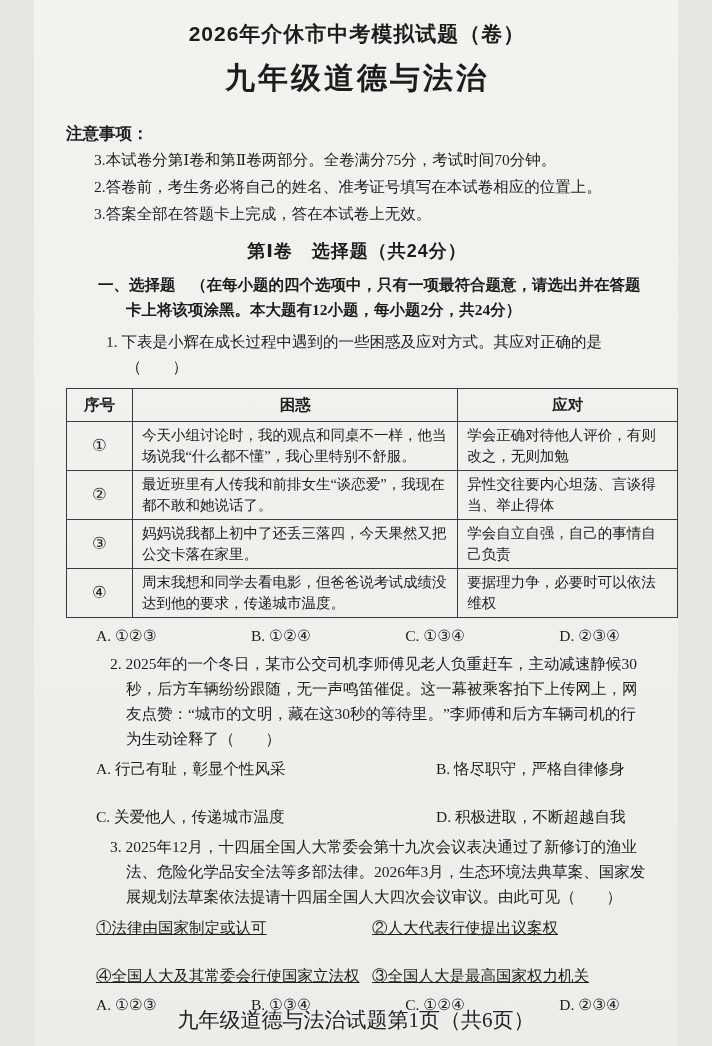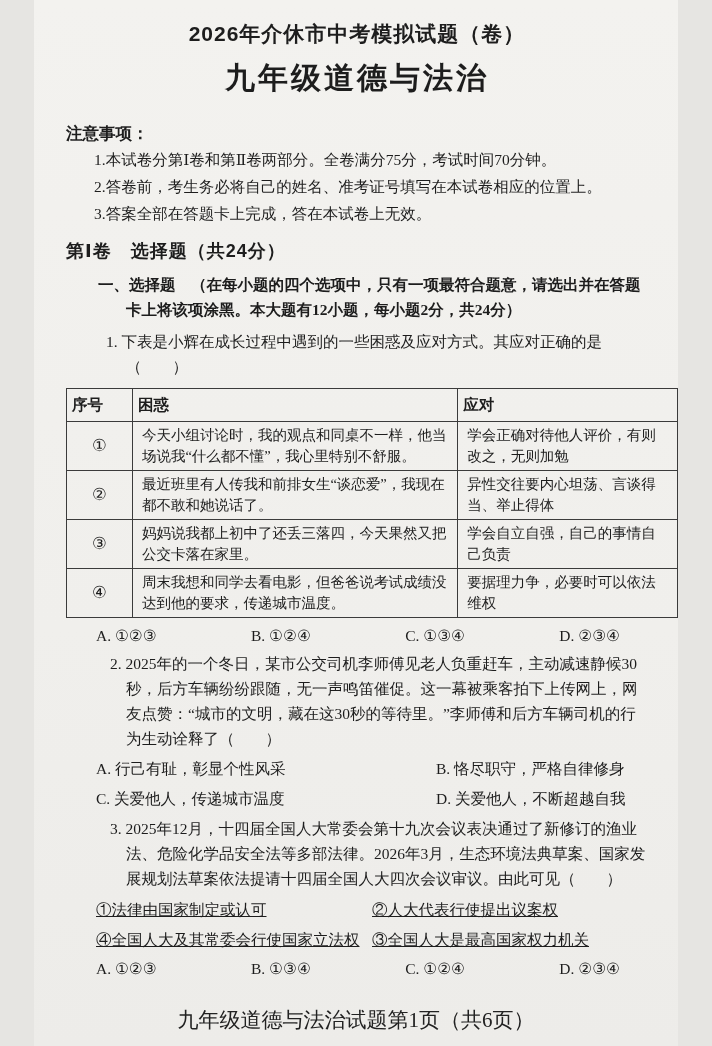--- a/index.html
+++ b/index.html
@@ -19,66 +19,66 @@
     font-size:21px; font-weight:bold; letter-spacing:1px; margin-top:6px;
   }
   .title2 {
     text-align:center; font-family:"Liberation Sans","DejaVu Sans",sans-serif;
     font-size:30px; font-weight:bold; letter-spacing:3px; margin-top:10px;
   }
   .notice { margin-top:24px; }
   .notice-heading { font-weight:bold; font-size:16.5px; font-family:"Liberation Sans","DejaVu Sans",sans-serif; }
   .notice-item { margin-left:28px; line-height:1.62; margin-top:2px; }
   .section-title {
-    font-weight:bold; font-size:18px; margin-top:13px;
+    text-align:center; font-weight:bold; font-size:18px; margin-top:13px;
     font-family:"Liberation Sans","DejaVu Sans",sans-serif; letter-spacing:1px;
   }
   .intro {
     font-weight:bold; line-height:1.6; margin-top:10px;
     padding-left:60px; text-indent:-28px; font-size:15.5px;
   }
   .q-stem { line-height:1.6; margin-top:7px; padding-left:60px; text-indent:-20px; }
   .q-stem.hang16 { text-indent:-16px; }
   table.q-table {
     border-collapse:collapse; margin:8px auto 4px; width:612px;
     font-size:14.5px; background:transparent;
   }
   table.q-table col.c1 { width:66px; }
   table.q-table col.c2 { width:326px; }
   table.q-table col.c3 { width:220px; }
   table.q-table th, table.q-table td {
     border:1.4px solid #3b3b3b; padding:3px 9px; line-height:1.45; vertical-align:middle;
   }
-  table.q-table th { font-weight:bold; text-align:left; font-size:15.5px; padding:5px; }
+  table.q-table th { font-weight:bold; text-align:center; font-size:15.5px; padding:5px; }
   td.num-cell { text-align:center; font-size:16.5px; }
   .options-spread {
     display:flex; justify-content:space-between;
     margin:9px 28px 0 30px; font-size:15.5px;
   }
   .opt-grid {
-    display:grid; margin:8px 0 0 30px; row-gap:9px; font-size:15.5px;
+    display:grid; margin:8px 0 0 30px; row-gap:27px; font-size:15.5px;
   }
   .opt-grid.cols-q2 { grid-template-columns:340px 1fr; }
   .opt-grid.cols-q3 { grid-template-columns:276px 1fr;text-decoration:underline; }
   .footer {
     position:absolute; left:0; right:0; bottom:12px;
     text-align:center; font-size:21px; color:#222;
   }
 </style>
 </head>
 <body>
 
 <div class="page">
 
   <div class="title1">2026年介休市中考模拟试题（卷）</div>
   <div class="title2">九年级道德与法治</div>
 
   <div class="notice">
     <div class="notice-heading">注意事项：</div>
-    <div class="notice-item">1.本试卷分第Ⅰ卷和第Ⅱ卷两部分。全卷满分75分，考试时间70分钟。</div>
+    <div class="notice-item">3.本试卷分第Ⅰ卷和第Ⅱ卷两部分。全卷满分75分，考试时间70分钟。</div>
     <div class="notice-item">2.答卷前，考生务必将自己的姓名、准考证号填写在本试卷相应的位置上。</div>
     <div class="notice-item">3.答案全部在答题卡上完成，答在本试卷上无效。</div>
   </div>
 
   <div class="section-title">第Ⅰ卷　选择题（共24分）</div>
 
   <div class="intro">一、选择题　（在每小题的四个选项中，只有一项最符合题意，请选出并在答题卡上将该项涂黑。本大题有12小题，每小题2分，共24分）</div>
 
   <div class="q-stem">1. 下表是小辉在成长过程中遇到的一些困惑及应对方式。其应对正确的是（　　）</div>
 
@@ -125,21 +125,21 @@
     <span>C. ①③④</span>
     <span>D. ②③④</span>
   </div>
 
   <div class="q-stem hang16">2. 2025年的一个冬日，某市公交司机李师傅见老人负重赶车，主动减速静候30秒，后方车辆纷纷跟随，无一声鸣笛催促。这一幕被乘客拍下上传网上，网友点赞：“城市的文明，藏在这30秒的等待里。”李师傅和后方车辆司机的行为生动诠释了（　　）</div>
 
   <div class="opt-grid cols-q2">
     <span>A. 行己有耻，彰显个性风采</span>
     <span>B. 恪尽职守，严格自律修身</span>
     <span>C. 关爱他人，传递城市温度</span>
-    <span>D. 关爱他人，不断超越自我</span>
+    <span>D. 积极进取，不断超越自我</span>
   </div>
 
   <div class="q-stem hang16">3. 2025年12月，十四届全国人大常委会第十九次会议表决通过了新修订的渔业法、危险化学品安全法等多部法律。2026年3月，生态环境法典草案、国家发展规划法草案依法提请十四届全国人大四次会议审议。由此可见（　　）</div>
 
   <div class="opt-grid cols-q3">
     <span>①法律由国家制定或认可</span>
     <span>②人大代表行使提出议案权</span>
     <span>④全国人大及其常委会行使国家立法权</span>
     <span>③全国人大是最高国家权力机关</span>
   </div>

